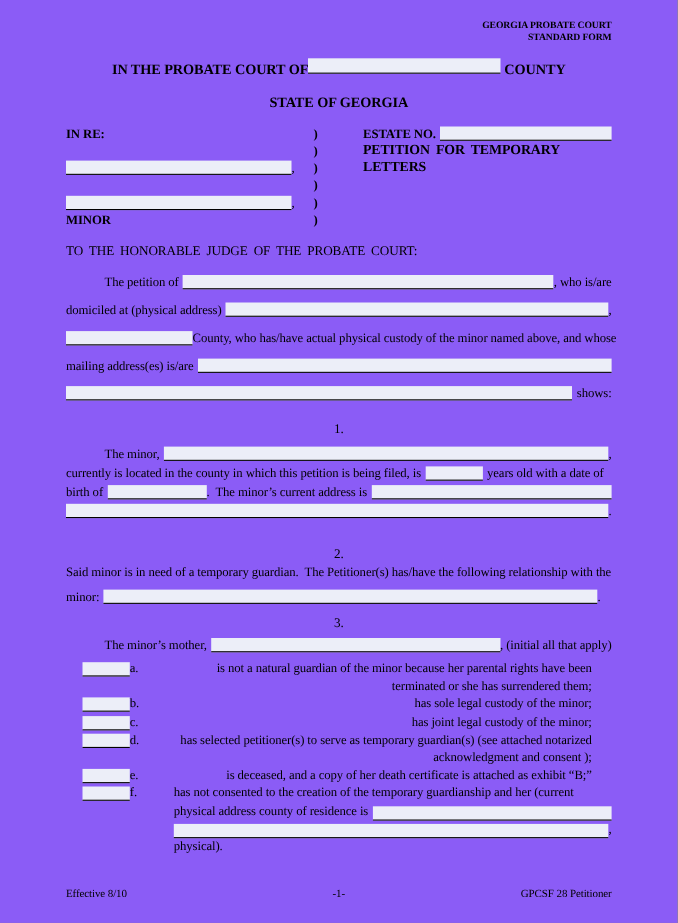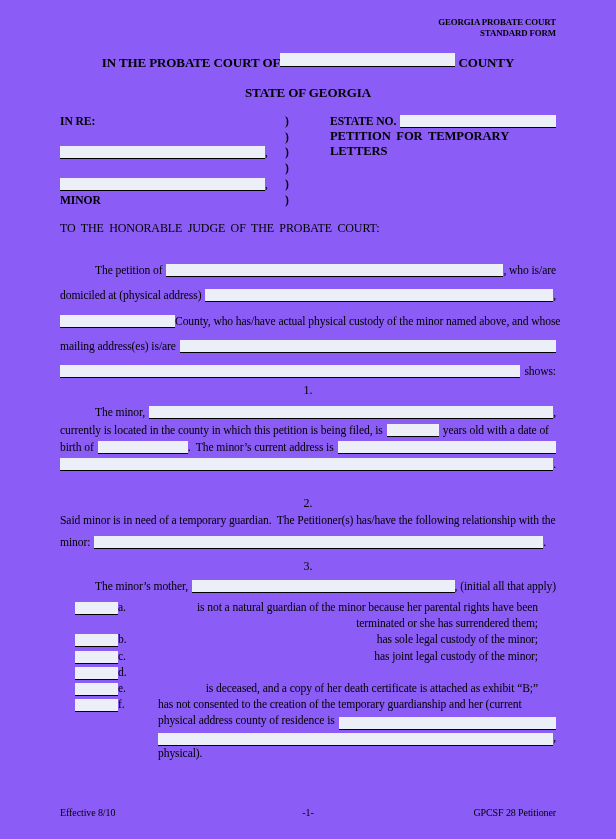--- a/index.html
+++ b/index.html
@@ -30,21 +30,21 @@
   .cap-col{position:absolute;top:0;}
   .cap-left{left:0;width:222px;}
   .cap-paren{left:225px;width:20px;font-weight:bold;}
   .cap-right{left:270px;right:0;left:270px;width:226px;}
   .cap-row{height:15.8px;display:flex;align-items:flex-end;}
   .cap-left .fld{width:205px;}
   .cap-title{font-size:12.6px;word-spacing:2.5px;}
   
   .salut{top:221px;font-size:12px;word-spacing:2.5px;}
   
-  .intro{top:252px;}
+  .intro{top:238px;}
   .intro .ln{height:25.2px;}
   
   .secnum{text-align:center;font-size:12px;}
   .n1{top:383px;} .n2{top:496px;} .n3{top:559px;}
   
   .sec1{top:402px;}
   .sec1 .ln{height:17.3px;}
   
   .sec2l1{top:514px;white-space:pre;}
   .sec2l2{top:533px;height:16px;padding-right:10px;}
@@ -195,20 +195,21 @@
         <span class="itxt">has sole legal custody of the minor;</span>
     </div>
     <div class="li">
       <span class="init"></span>
         <span class="letter">c.</span>
         <span class="itxt">has joint legal custody of the minor;</span>
     </div>
     <div class="li">
       <span class="init"></span>
         <span class="letter">d.</span>
+        <span class="itxt">has selected petitioner(s) to serve as temporary guardian(s) (see attached notarized acknowledgment and consent );</span>
     </div>
     <div class="li">
       <span class="init"></span>
         <span class="letter">e.</span>
         <span class="itxt">is deceased, and a copy of her death certificate is attached as exhibit “B;”</span>
     </div>
     <div class="li">
       <span class="init"></span>
         <span class="letter">f.</span>
       <span class="ftxt">

